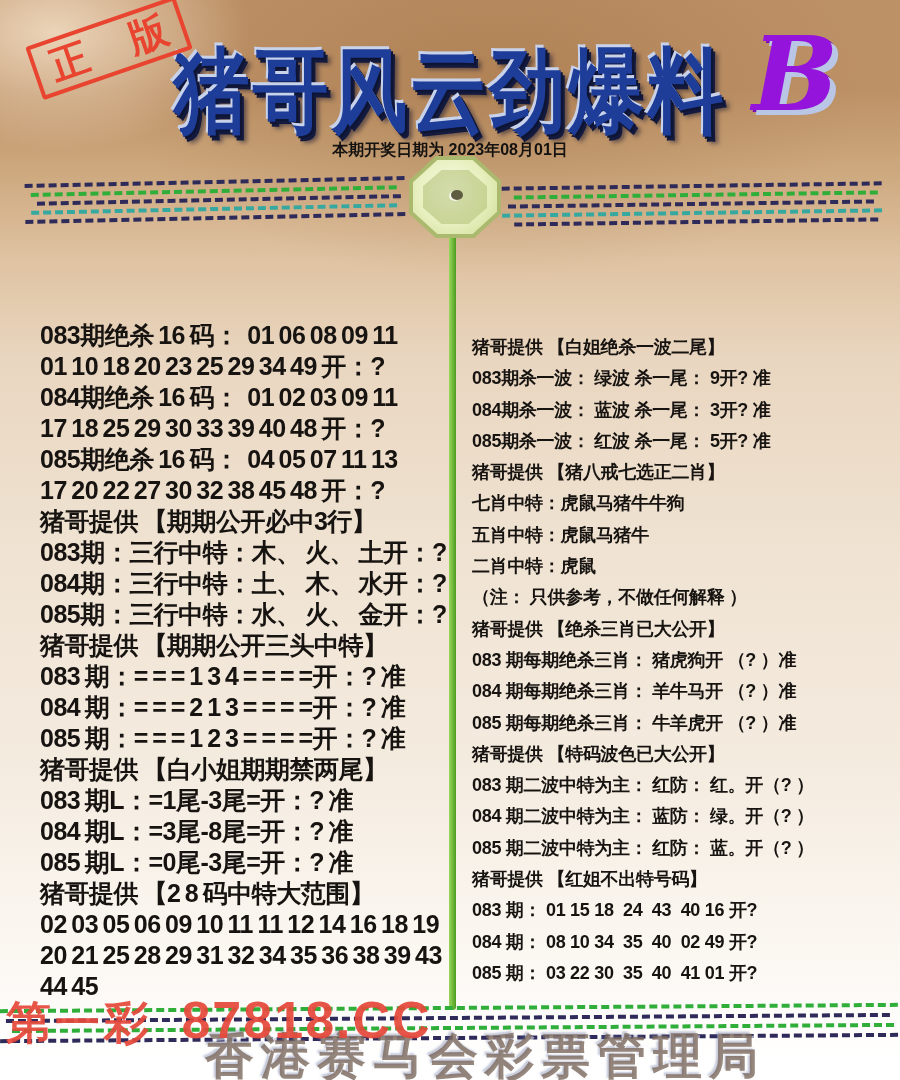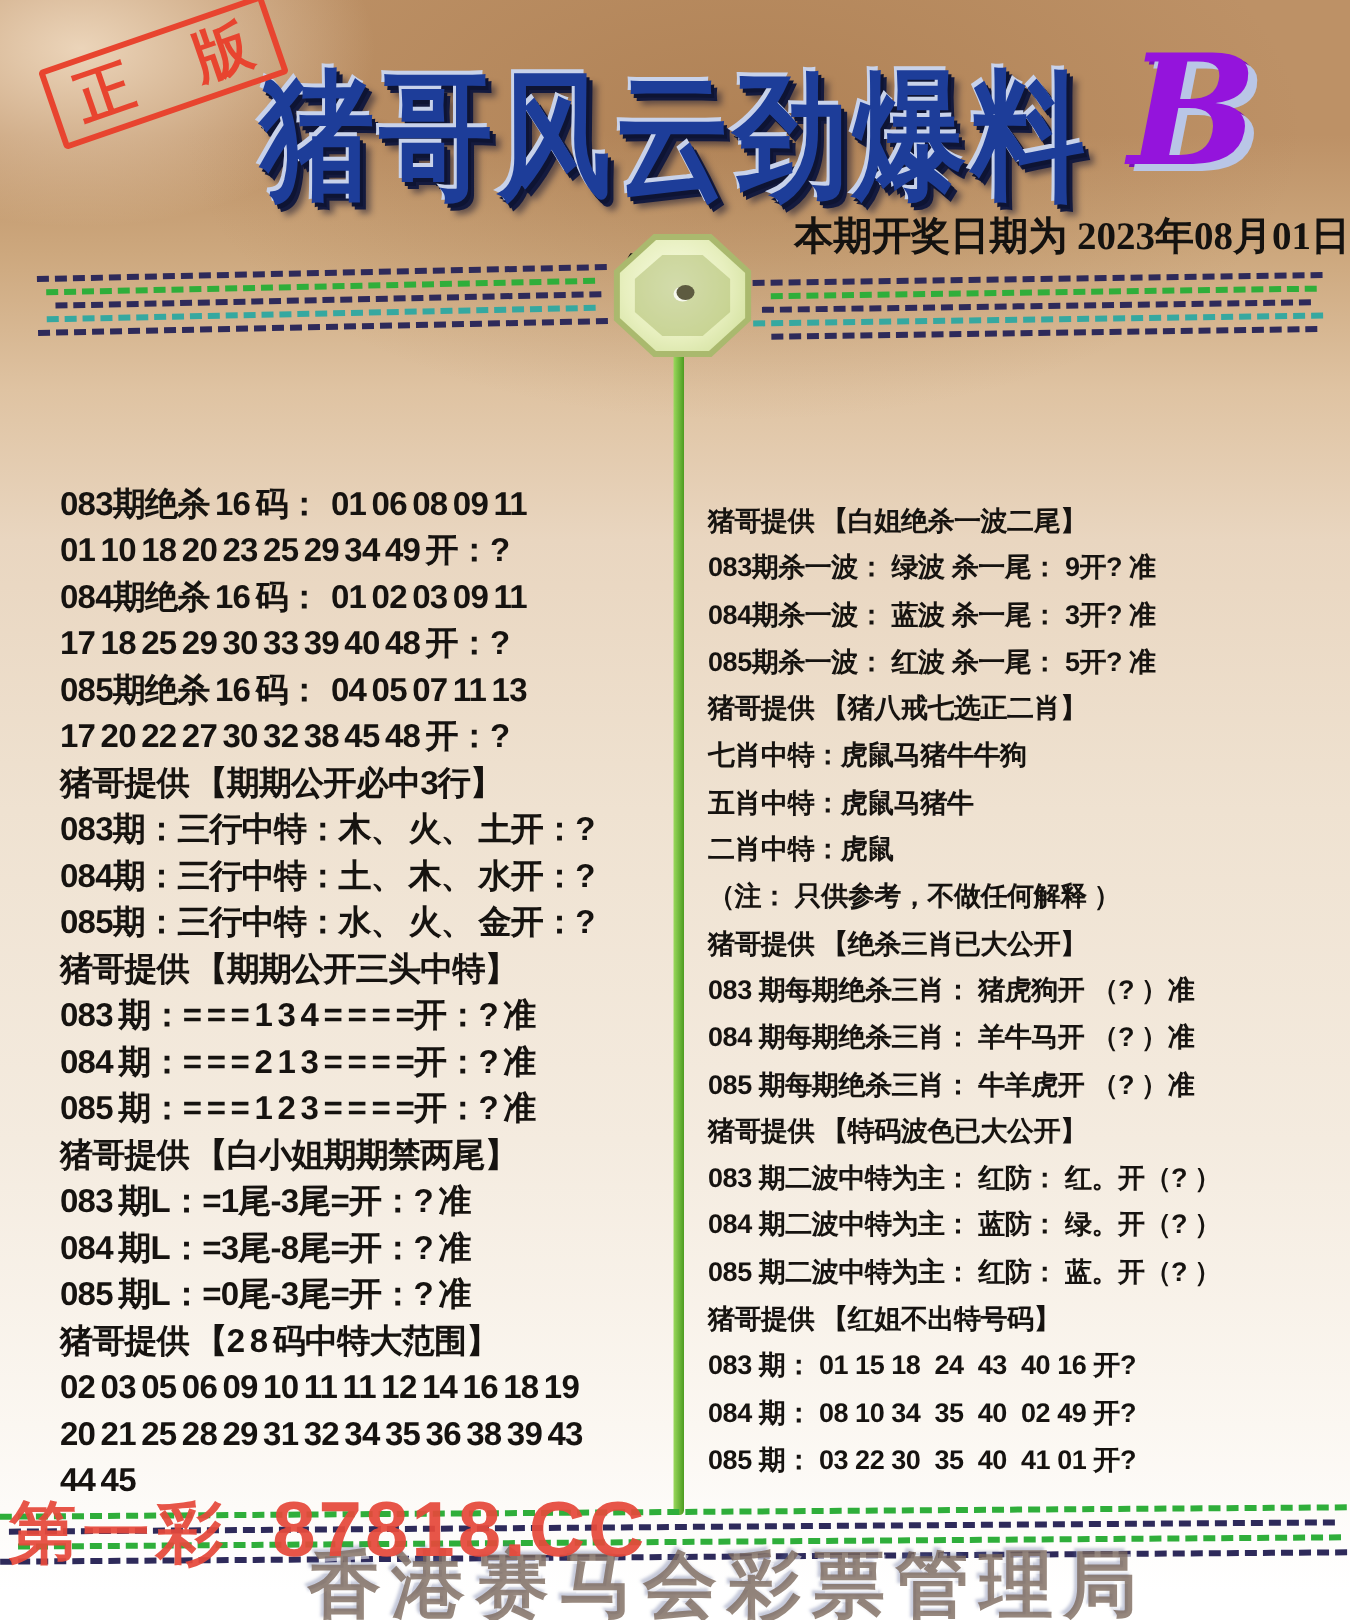--- a/index.html
+++ b/index.html
@@ -34,22 +34,22 @@
     transform:scaleY(1.22);transform-origin:top center;white-space:nowrap;
     text-shadow:-2px -2px 0 #c8d2ea,2px 2px 0 #0e1433,4px 4px 0 #141a3e,7px 6px 4px rgba(15,18,45,.5);
     z-index:2;
   }
   .edition{
     position:absolute;left:752px;top:14px;font-family:"DejaVu Serif","Liberation Serif",serif;
     font-style:italic;font-weight:bold;font-size:102px;color:var(--edition-purple);
     text-shadow:6px 5px 0 #b9c6e6,3px 2px 0 #7a10b8;z-index:2;
   }
   .date-line{
-    position:absolute;left:0;right:0;top:140px;text-align:right;
-    font-size:26px;font-weight:bold;color:#141210;z-index:2;font-family:Liberation Serif, serif;
+    position:absolute;left:0;right:0;top:140px;text-align:center;
+    font-size:16px;font-weight:bold;color:#141210;z-index:2;
   }
   .time-line{
     position:absolute;left:0;right:0;top:166px;text-align:center;
     font-size:21px;font-weight:bold;color:#141210;z-index:2;
   }
   .wave-group{position:absolute;z-index:1;}
   .wave-top-left{left:25px;top:180px;width:382px;transform:rotate(-1.2deg);}
   .wave-top-right{left:502px;top:184px;width:382px;transform:rotate(-0.8deg);}
   .dash{height:0;border-top:4px dashed var(--wave-navy);margin-bottom:5px;}
   .dash.green{border-color:var(--wave-green);}
@@ -76,21 +76,21 @@
     position:absolute;left:42px;top:32px;width:12px;height:10px;border-radius:50%;
     background:#5d5b40;z-index:4;box-shadow:-2px 1px 0 rgba(255,255,255,.8);
   }
   .divider{
     position:absolute;left:449px;top:222px;width:7px;height:788px;z-index:1;
     background:linear-gradient(to right,#9ad85c,var(--divider-green));border-radius:3px;
   }
   .col{
     position:absolute;z-index:2;color:#161310;font-weight:bold;white-space:pre;
   }
-  .col-left{left:40px;top:320px;width:412px;font-size:22px;line-height:31px;letter-spacing:-0.5px;word-spacing:-2px;}
+  .col-left{left:40px;top:320px;width:412px;font-size:25px;line-height:31px;letter-spacing:-0.5px;word-spacing:-2px;}
   .col-right{left:472px;top:332px;width:420px;font-size:18px;line-height:31.3px;letter-spacing:-0.3px;}
   .wave-bottom{left:0;top:1006px;width:900px;transform:rotate(-0.4deg);z-index:2;}
   .wave-bottom .dash{border-top-width:4px;margin-bottom:6px;}
   .watermark{
     position:absolute;left:205px;top:1024px;z-index:3;white-space:nowrap;
     font-size:49px;font-weight:bold;letter-spacing:7px;color:rgba(122,103,90,.78);
     text-shadow:2px 2px 0 rgba(255,255,255,.55),-2px -2px 2px rgba(90,100,150,.35);
   }
   .site{
     position:absolute;left:6px;top:990px;z-index:4;white-space:nowrap;color:var(--site-red);

